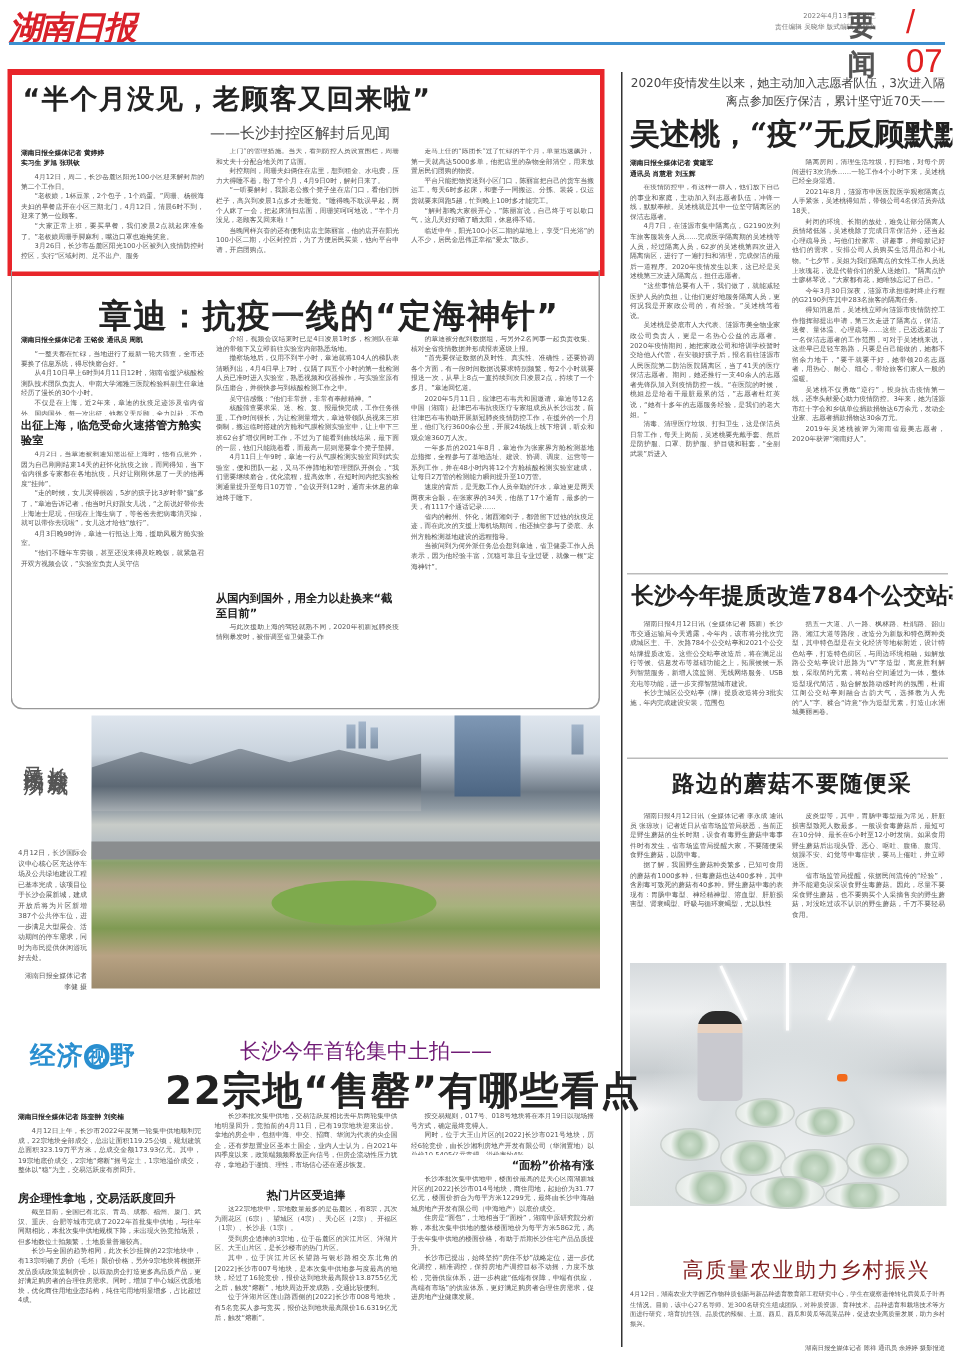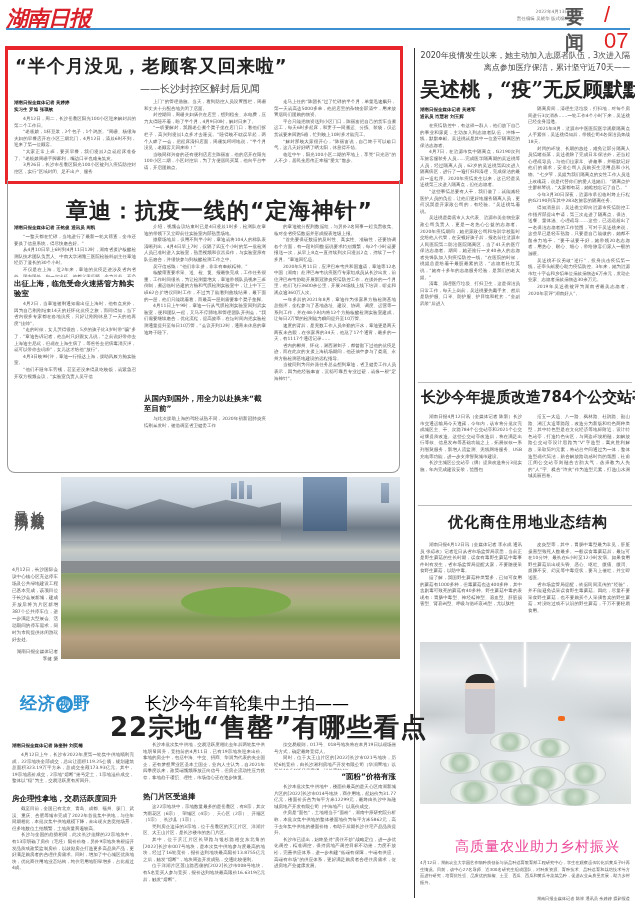--- a/index.html
+++ b/index.html
@@ -143,21 +143,21 @@
 <div class="abs h1" style="left:421px;top:388px;font-size:15px">长沙今年提质改造784个公交站亭</div>
 <div class="abs col" style="left:420px;top:414px;width:102px;height:86px">
   <p>湖南日报4月12日讯（全媒体记者 陈新）长沙市交通运输局今天透露，今年内，该市将分批次完成城区主、干、次路784个公交站亭和2021个公交站牌提质改造。这些公交站亭改造后，将在满足出行等候、信息发布等基础功能之上，拓展候候一系列智慧服务，新增人流监测、无线网络服务、USB充电等功能，进一步支撑智慧城市建设。</p>
   <p>长沙主城区公交站亭（牌）提质改造将分3批实施，年内完成建设安装，范围包</p>
 </div>
 <div class="abs col" style="left:528px;top:414px;width:102px;height:86px">
   <p>括五一大道、八一路、枫林路、杜鹃路、韶山路、湘江大道等路段，改造分为新版和特色两种类型，其中特色型是在文化经济等地标附近，设计特色站亭，打造特色街区，与周边环境相融，如解放路公交站亭设计思路为“V”字造型，寓意胜利解放，采取简约元素，将站台空间通过为一体，整体造型现代简洁，贴合解放路动感时尚的氛围，杜甫江阁公交站亭则融合古韵大气，选择教为人先的“人”字、糅合“诗意”作为造型元素，打造山水洲城美丽画卷。</p>
 </div>
 <div class="abs" style="left:418px;top:505px;width:214px;height:1px;background:#bbb"></div>
 
-<div class="abs h1" style="left:448px;top:513px;font-size:15px;letter-spacing:1px">优化商住用地业态结构</div>
+<div class="abs h1" style="left:448px;top:513px;font-size:15px;letter-spacing:1px">路边的蘑菇不要随便采</div>
 <div class="abs col" style="left:420px;top:542px;width:102px;height:92px">
   <p>湖南日报4月12日讯（全媒体记者 李永成 通讯员 张琼玫）记者近日从省市场监管局获悉，当前正是野生蘑菇的生长时期，误食有毒野生蘑菇中毒事件时有发生，省市场监管局提醒大家，不要随便采食野生蘑菇，以防中毒。</p>
   <p>据了解，我国野生蘑菇种类繁多，已知可食用的蘑菇有1000多种，但毒蘑菇也达400多种，其中含剧毒可致死的蘑菇有40多种。野生蘑菇中毒的表现有：胃肠中毒型、神经精神型、溶血型、肝脏损害型、肾衰竭型、呼吸与循环衰竭型，尤以肽性</p>
 </div>
 <div class="abs col" style="left:528px;top:542px;width:102px;height:92px">
   <p>皮炎型等，其中，胃肠中毒型最为常见，肝脏损害型致死人数最多。一般误食毒蘑菇后，最短可在10分钟、最长在6小时至12小时发病。如果食用野生蘑菇后出现头昏、恶心、呕吐、腹痛、腹泻、烦躁不安、幻觉等中毒症状，要马上催吐，并立即送医。</p>
   <p>省市场监管局提醒，依据民间流传的“经验”，并不能避免误采误食野生毒蘑菇。因此，尽量不要采食野生蘑菇，也不要购买个人采摘售卖的野生蘑菇，对没吃过或不认识的野生蘑菇，千万不要轻易食用。</p>
 </div>
 
 <div class="abs photo2">
@@ -169,21 +169,21 @@
   <div class="dish" style="left:60px;top:118px;width:44px;height:24px"></div>
   <div class="dish" style="left:100px;top:124px;width:46px;height:26px"></div>
   <div class="dish" style="left:144px;top:120px;width:42px;height:24px"></div>
   <div class="dish" style="left:30px;top:138px;width:48px;height:24px"></div>
   <div class="dish" style="left:80px;top:142px;width:50px;height:22px"></div>
   <div class="dish" style="left:130px;top:146px;width:50px;height:18px"></div>
   <div class="dish" style="left:70px;top:90px;width:40px;height:20px"></div>
   <div class="dish" style="left:110px;top:96px;width:40px;height:20px"></div>
   <div style="position:absolute;left:138px;top:74px;width:7px;height:5px;background:#f26a1b;border-radius:2px"></div>
 </div>
-<div class="abs sub" style="left:455px;top:838px;font-size:14px;color:#ec4899;letter-spacing:1px">高质量农业助力乡村振兴</div>
+<div class="abs sub" style="left:455px;top:838px;font-size:14px;color:#7f1d1d;letter-spacing:1px">高质量农业助力乡村振兴</div>
 <div class="abs cap-small" style="left:420px;top:860px;width:210px;height:30px;overflow:hidden;font-size:4.2px;line-height:6.5px">
   <span>4月12日，湖南农业大学园艺作物种质创新与新品种选育教育部工程研究中心，学生在观察遗传转化后黄瓜子叶再生情况。目前，该中心27名导师、近300名研究生组成团队，对种质资源、育种技术、品种选育和栽培技术等方面进行研究，培育抗性强、品质优的辣椒、土豆、西瓜、西瓜和黄瓜等蔬菜品种，促进农业高质量发展，助力乡村振兴。</span>
 </div>
 <div class="abs cap-small" style="left:500px;top:895px;width:130px;text-align:right;font-size:4.2px">湖南日报全媒体记者 陈祥 通讯员 余婷婷 摄影报道</div>
 
 <div class="abs photo-caption-v" style="left:14px;top:500px;height:110px">又添便民场所</div>
 <div class="abs photo-caption-v" style="left:30px;top:500px;height:110px">长沙会展新城</div>
 <div class="abs cap-small" style="left:12px;top:566px;width:46px;height:80px;overflow:hidden">
   <span>4月12日，长沙国际会议中心核心区充达停车场及公共绿地建设工程已基本完成，该项目位于长沙会展新城，建成开放后将为片区新增387个公共停车位，进一步满足大型展会、活动期间的停车需求，同时为市民提供休闲游玩好去处。</span>
 </div>
@@ -195,38 +195,38 @@
   <div class="bldg" style="left:186px;top:8px;width:5px;height:14px;opacity:.6"></div>
   <div class="bldg" style="left:320px;top:6px;width:8px;height:20px;opacity:.6"></div>
   <div class="hall"></div>
   <div style="position:absolute;left:0;top:84px;width:339px;height:12px;background:#8a8d8f"></div>
   <div class="lawn"></div>
 </div>
 
 <div class="abs econ-logo">
   <span>经济</span><span class="mag">视</span><span>野</span>
 </div>
-<div class="abs sub" style="left:145px;top:692px;font-size:17px;color:#000000">长沙今年首轮集中土拍——</div>
+<div class="abs sub" style="left:160px;top:692px;font-size:14px;color:#701a75">长沙今年首轮集中土拍——</div>
 <div class="abs h1" style="left:110px;top:710px;font-size:26px;letter-spacing:1px">22宗地“售罄”有哪些看点</div>
 <div class="abs" style="left:12px;top:742px;width:122px">
   <div class="byline">湖南日报全媒体记者 陈奎翀 刘奕楠</div>
   <div class="col" style="height:40px;margin-top:3px">
     <p>4月12日上午，长沙市2022年度第一轮集中供地顺利完成，22宗地块全部成交，总出让面积119.25公顷，规划建筑总面积323.19万平方米，总成交金额173.93亿元。其中，19宗地底价成交，2宗地“熔断”摇号定土，1宗地溢价成交，整体以“稳”为主，交易活跃度有所回升。</p>
   </div>
   <div class="inhead">房企理性拿地，交易活跃度回升</div>
   <div class="col" style="height:100px">
     <p>截至目前，全国已有北京、青岛、成都、福州、厦门、武汉、重庆、合肥等城市完成了2022年首批集中供地，与往年同期相比，本批次集中供地规模下降，未出现火热竞拍场景，但多地数位土拍频繁，土地质量普遍较高。</p>
     <p>长沙与全国的趋势相同，此次长沙挂牌的22宗地块中，有13宗明确了房价（毛坯）限价价格，另外9宗地块将根据开发品质或政策监制房价，以鼓励房企打造更多高品质产品，更好满足购房者的合理住房需求。同时，增加了中心城区优质地块，优化商住用地业态结构，纯住宅用地明显增多，占比超过4成。</p>
   </div>
 </div>
 <div class="abs" style="left:143px;top:742px;width:122px">
   <div class="col" style="height:48px">
     <p>长沙本批次集中供地，交易活跃度相比去年后两轮集中供地明显回升，竞拍前的4月11日，已有19宗地块迎来出价。拿地的房企中，包括中海、中交、招商、华润为代表的央企国企，还有梦想置业区圣本土国企，业内人士认为，自2021年四季度以来，政策端频频释放正向信号，但房企流动性压力犹存，拿地趋于谨慎、理性，市场信心还在逐步恢复。</p>
   </div>
-  <div class="inhead" style="">热门片区受追捧</div>
+  <div class="inhead" style="text-align:center">热门片区受追捧</div>
   <div class="col" style="height:100px">
     <p>这22宗地块中，宗地数量最多的是岳麓区，有8宗，其次为雨花区（6宗）、望城区（4宗）、天心区（2宗）、开福区（1宗）、长沙县（1宗）。</p>
     <p>受到房企追捧的3宗地，位于岳麓区的滨江片区、洋湖片区、大王山片区，是长沙楼市的热门片区。</p>
     <p>其中，位于滨江片区长望路与银杉路相交东北角的[2022]长沙市007号地块，是本次集中供地参与度最高的地块，经过了16轮竞价，报价达到地块最高限价13.8755亿元之后，触发“熔断”，地块周边开发成熟，交通比较便利。</p>
     <p>位于洋湖片区莲山路西侧的[2022]长沙市008号地块，有5名竞买人参与竞买，报价达到地块最高限价16.6319亿元后，触发“熔断”。</p>
   </div>
 </div>
 <div class="abs" style="left:274px;top:742px;width:122px">
   <div class="col" style="height:28px">
     <p>按交易规则，017号、018号地块将在本月19日以现场摇号方式，确定最终竞得人。</p>

